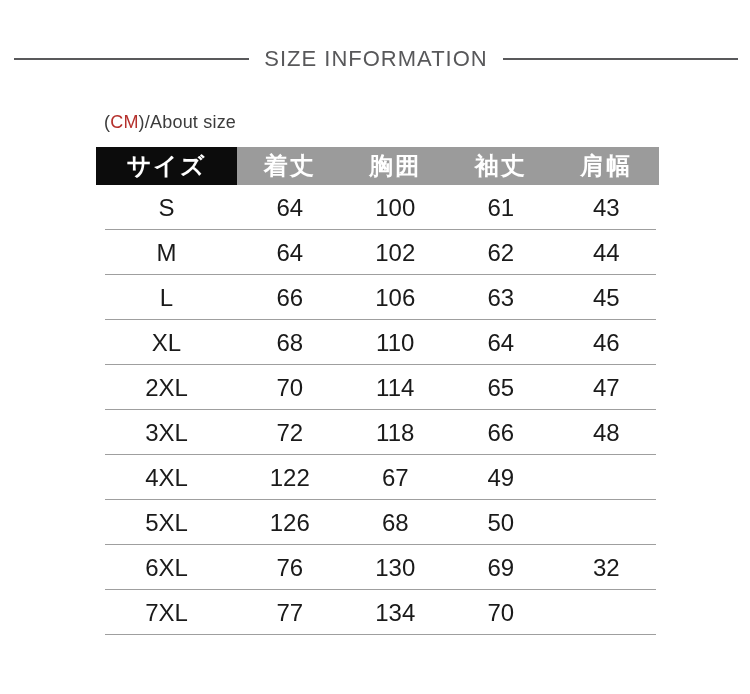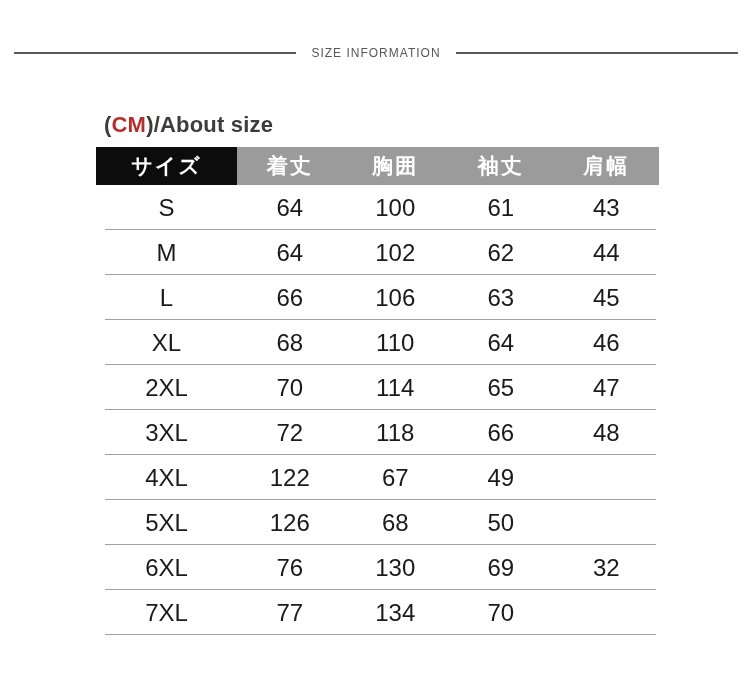--- a/index.html
+++ b/index.html
@@ -18,52 +18,52 @@
     top: 46px;
     left: 14px;
     right: 12px;
     display: flex;
     align-items: center;
     gap: 15px;
   }
   .title-line { flex: 1; height: 2px; background: #59595b; }
   .title-text {
     color: #58585a;
-    font-size: 12px;
+    font-size: 22px;
     letter-spacing: 1px;
     white-space: nowrap;
     font-weight: 400;
   }
 
   
   .subtitle {
     position: absolute;
     top: 112px;
     left: 104px;
-    font-size: 22px;
-    font-weight: 700;
+    font-size: 18px;
+    font-weight: 400;
     color: #3c3c3c;
     letter-spacing: 0.2px;
   }
   .subtitle .unit { color: #b5302c; }
 
   
   .size-table { position: absolute; top: 147px; left: 96px; width: 563px; }
   .thead {
     display: grid;
     grid-template-columns: 141px 1fr 1fr 1fr 1fr;
     height: 38px;
     background: #9b9b9b;
   }
   .thead .hcell {
     display: flex;
     align-items: center;
     justify-content: center;
     color: #ffffff;
-    font-size: 21px;
+    font-size: 24px;
     font-weight: 700;
     letter-spacing: 2px;
   }
   .thead .hcell.size-col { background: #0c0c0c; }
 
   .tbody .trow {
     position: relative;
     display: grid;
     grid-template-columns: 141px 1fr 1fr 1fr 1fr;
     height: 45px;

